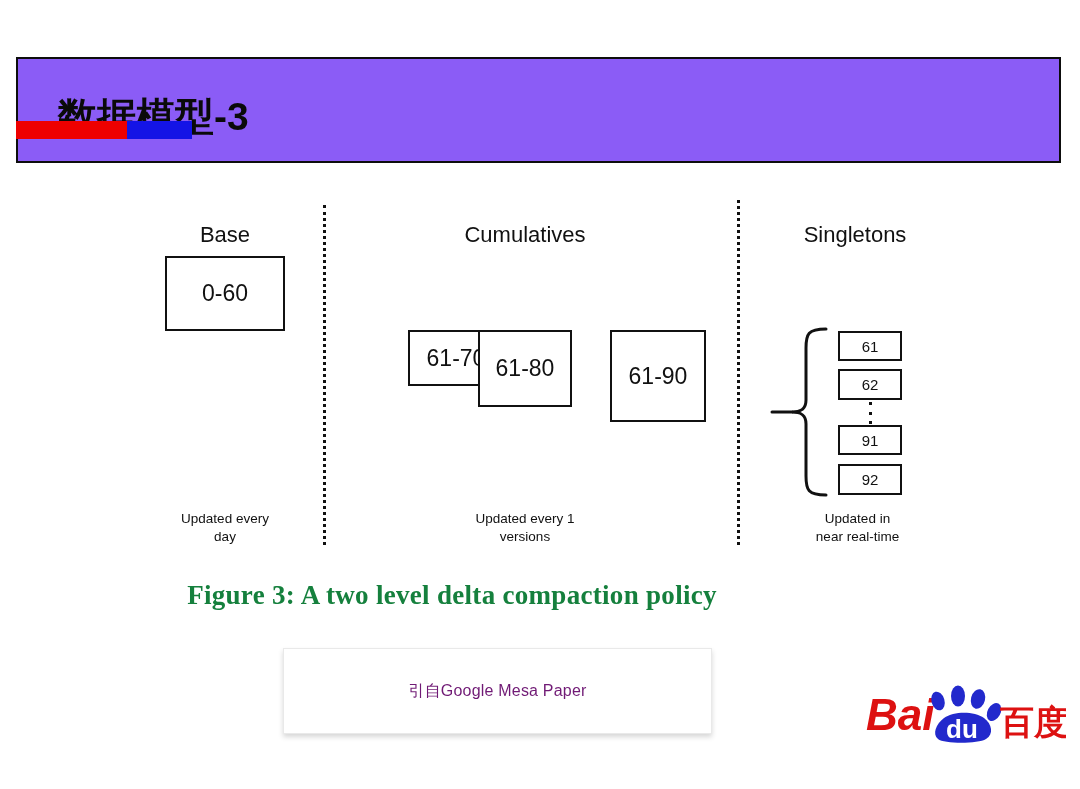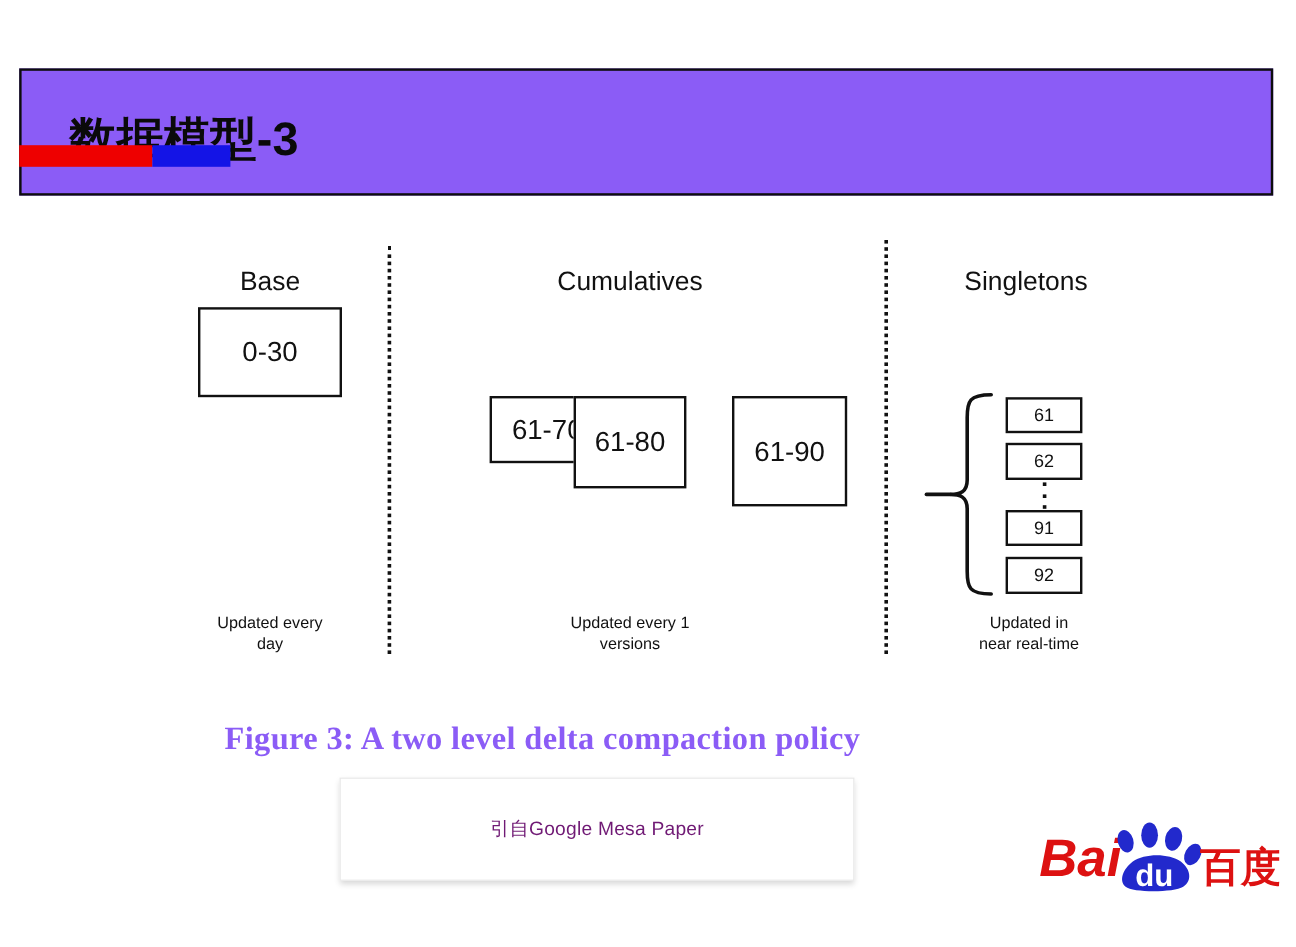--- a/index.html
+++ b/index.html
@@ -58,23 +58,23 @@
   .vdots{
     position:absolute;display:flex;flex-direction:column;
     align-items:center;justify-content:space-between;
   }
   .vdots i{display:block;width:3px;height:3px;background:#111;}
 
   .brace{position:absolute;}
 
   
   .caption{
-    position:absolute;left:0;top:600px;width:904px;text-align:center;
+    position:absolute;left:0;top:580px;width:904px;text-align:center;
     font-family:"Liberation Serif", serif;
-    font-size:27px;color:#8b5cf6;font-weight:bold;letter-spacing:.3px;
+    font-size:27px;color:#15803d;font-weight:bold;letter-spacing:.3px;
   }
 
   
   .attrib{
     position:absolute;left:283px;top:648px;width:427px;height:84px;
     background:#ffffff;border:1px solid #e9e9e9;
     box-shadow:0 3px 5px rgba(0,0,0,.16);
     display:flex;align-items:center;justify-content:center;
   }
   .attrib span{
@@ -95,21 +95,21 @@
   </div>
   <div class="bar bar-red" style="background:#ee0000"></div>
   <div class="bar bar-blue" style="background:#1414e6"></div>
 
   <div class="fig">
 
     <div class="divider" style="left:323px;top:205px;height:340px;"></div>
     <div class="divider" style="left:737px;top:200px;height:345px;"></div>
 
     <div class="col-label" style="left:145px;top:222px;width:160px;">Base</div>
-    <div class="dbox" style="left:165px;top:256px;width:120px;height:75px;">0-30</div>
+    <div class="dbox" style="left:165px;top:256px;width:120px;height:75px;">0-60</div>
     <div class="col-note" style="left:145px;top:510px;width:160px;">
       <div>Updated every</div>
       <div>day</div>
     </div>
 
     <div class="col-label" style="left:405px;top:222px;width:240px;">Cumulatives</div>
     <div class="dbox" style="left:368px;top:330px;width:96px;height:56px;margin-left:40px;">61-70</div>
     <div class="dbox" style="left:478px;top:330px;width:94px;height:77px;">61-80</div>
     <div class="dbox" style="left:586px;top:330px;width:96px;height:92px;margin-left:24px;">61-90</div>
     <div class="col-note" style="left:405px;top:510px;width:240px;">

